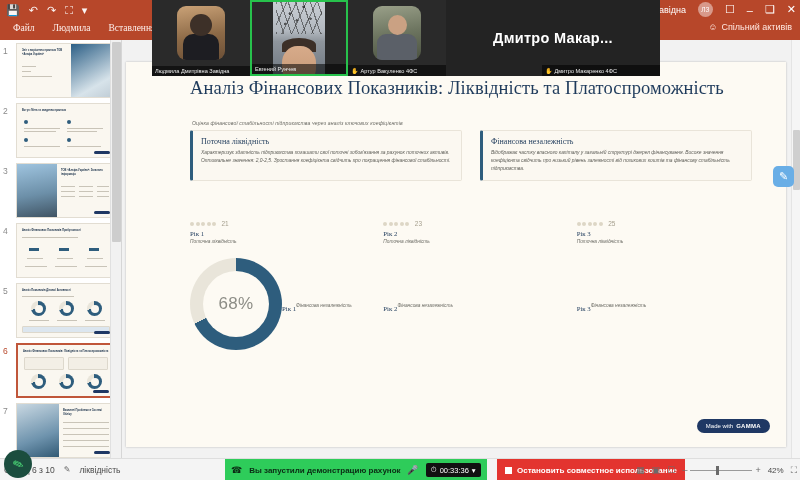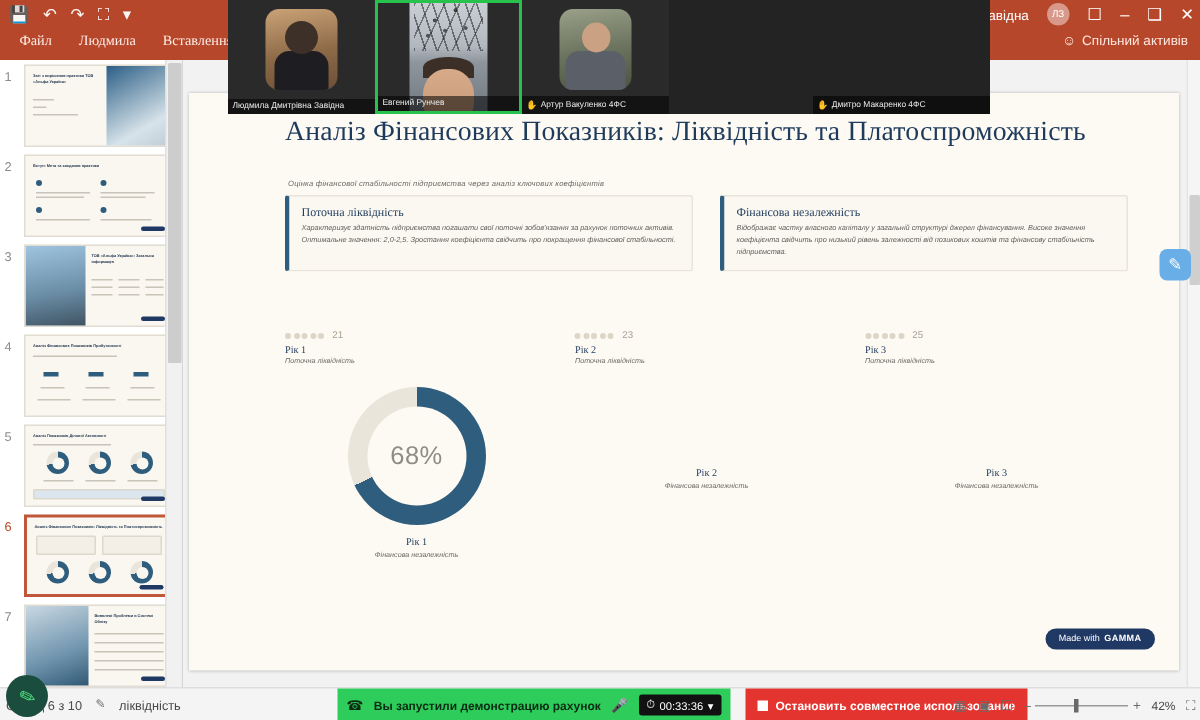--- a/index.html
+++ b/index.html
@@ -180,21 +180,21 @@
   }
   .stats { position:absolute; left:64px; top:158px; right:34px; display:flex; gap:18px; }
   .stat { flex:1; }
   .dots { display:flex; gap:1.5px; align-items:center; margin-bottom:3px; }
   .dot { width:4px; height:4px; border-radius:50%; background:#ddd6c6; }
   .statnum { font-size:6.5px; color:#a59f8e; margin-left:4px; }
   .statlbl { font-family:"Liberation Serif",serif; font-size:6.8px; color:#1f3b5c; margin-bottom:2px; }
   .statsub { font-size:4.8px; color:#6d6d66; font-style:italic; }
 
   .donuts { position:absolute; left:64px; top:196px; right:34px; display:flex; gap:18px; }
-  .dcol { flex:1; display:flex; flex-direction:column; align-items:center;justify-content:center; }
+  .dcol { flex:1; display:flex; align-items:center; }
   .donut {
     width:92px; height:92px; border-radius:50%; position:relative;
     display:flex; align-items:center; justify-content:center;
   }
   .donut::after {
     content:""; position:absolute; inset:13px; border-radius:50%; background:#fdfaf3;
   }
   .donut span {
     position:relative; z-index:2; font-size:17px; color:#8d8d86; font-weight:300;
     letter-spacing:.3px;
@@ -317,20 +317,21 @@
   <div class="vtile t3">
     <div class="photo pf1">
       <div class="av-img p3"></div>
     </div>
     <div class="vlabel">
       <span class="micoff">✋</span>
       <span>Артур Вакуленко 4ФС</span>
     </div>
   </div>
   <div class="vtile big">
+    <span class="bigname">Дмитро  Макар...</span>
     <div class="vlabel" style="left:auto;right:0;width:118px;">
       <span class="micoff">✋</span>
       <span>Дмитро Макаренко 4ФС</span>
     </div>
   </div>
 </div>
 
 <div class="leftpanel">
 
   <div class="thumbrow">

